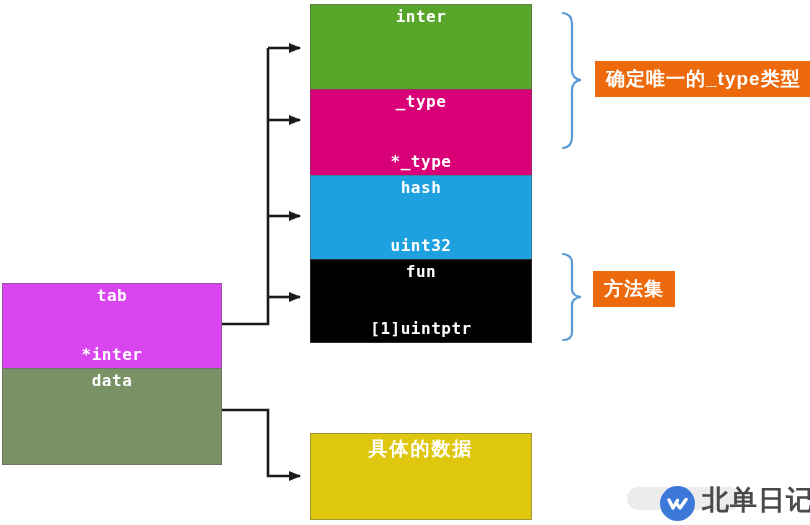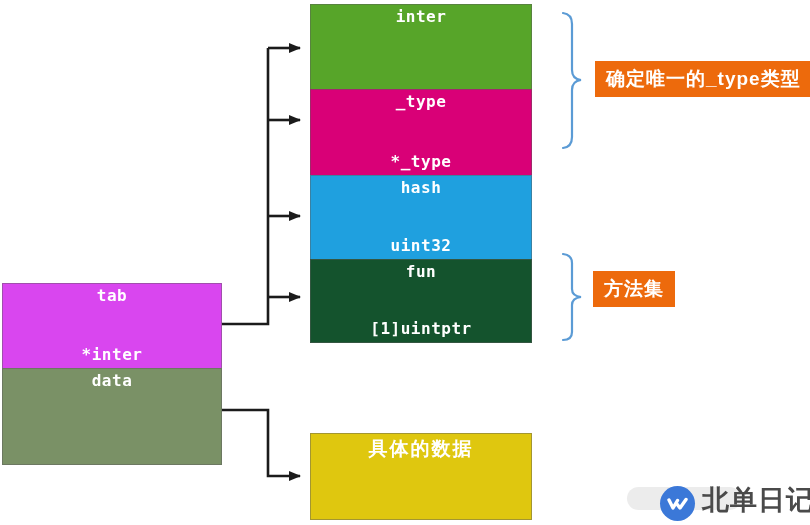--- a/index.html
+++ b/index.html
@@ -86,21 +86,21 @@
     <span class="ln">inter</span>
   </div>
   <div class="box rbox" id="b-type" style="background-color: rgb(217, 0, 119);">
     <span class="ln">_type</span>
     <span class="ln">*_type</span>
   </div>
   <div class="box rbox" id="b-hash" style="background-color: rgb(31, 160, 223);">
     <span class="ln">hash</span>
     <span class="ln">uint32</span>
   </div>
-  <div class="box rbox" id="b-fun" style="background-color: #14532d;">
+  <div class="box rbox" id="b-fun" style="background-color: #000000;">
     <span class="ln">fun</span>
     <span class="ln">[1]uintptr</span>
   </div>
 
   <div class="box lbox" id="b-tab" style="background-color: #d946ef;">
     <span class="ln">tab</span>
     <span class="ln">*inter</span>
   </div>
   <div class="box lbox" id="b-data" style="background-color: rgb(122, 145, 102);">
     <span class="ln">data</span>

